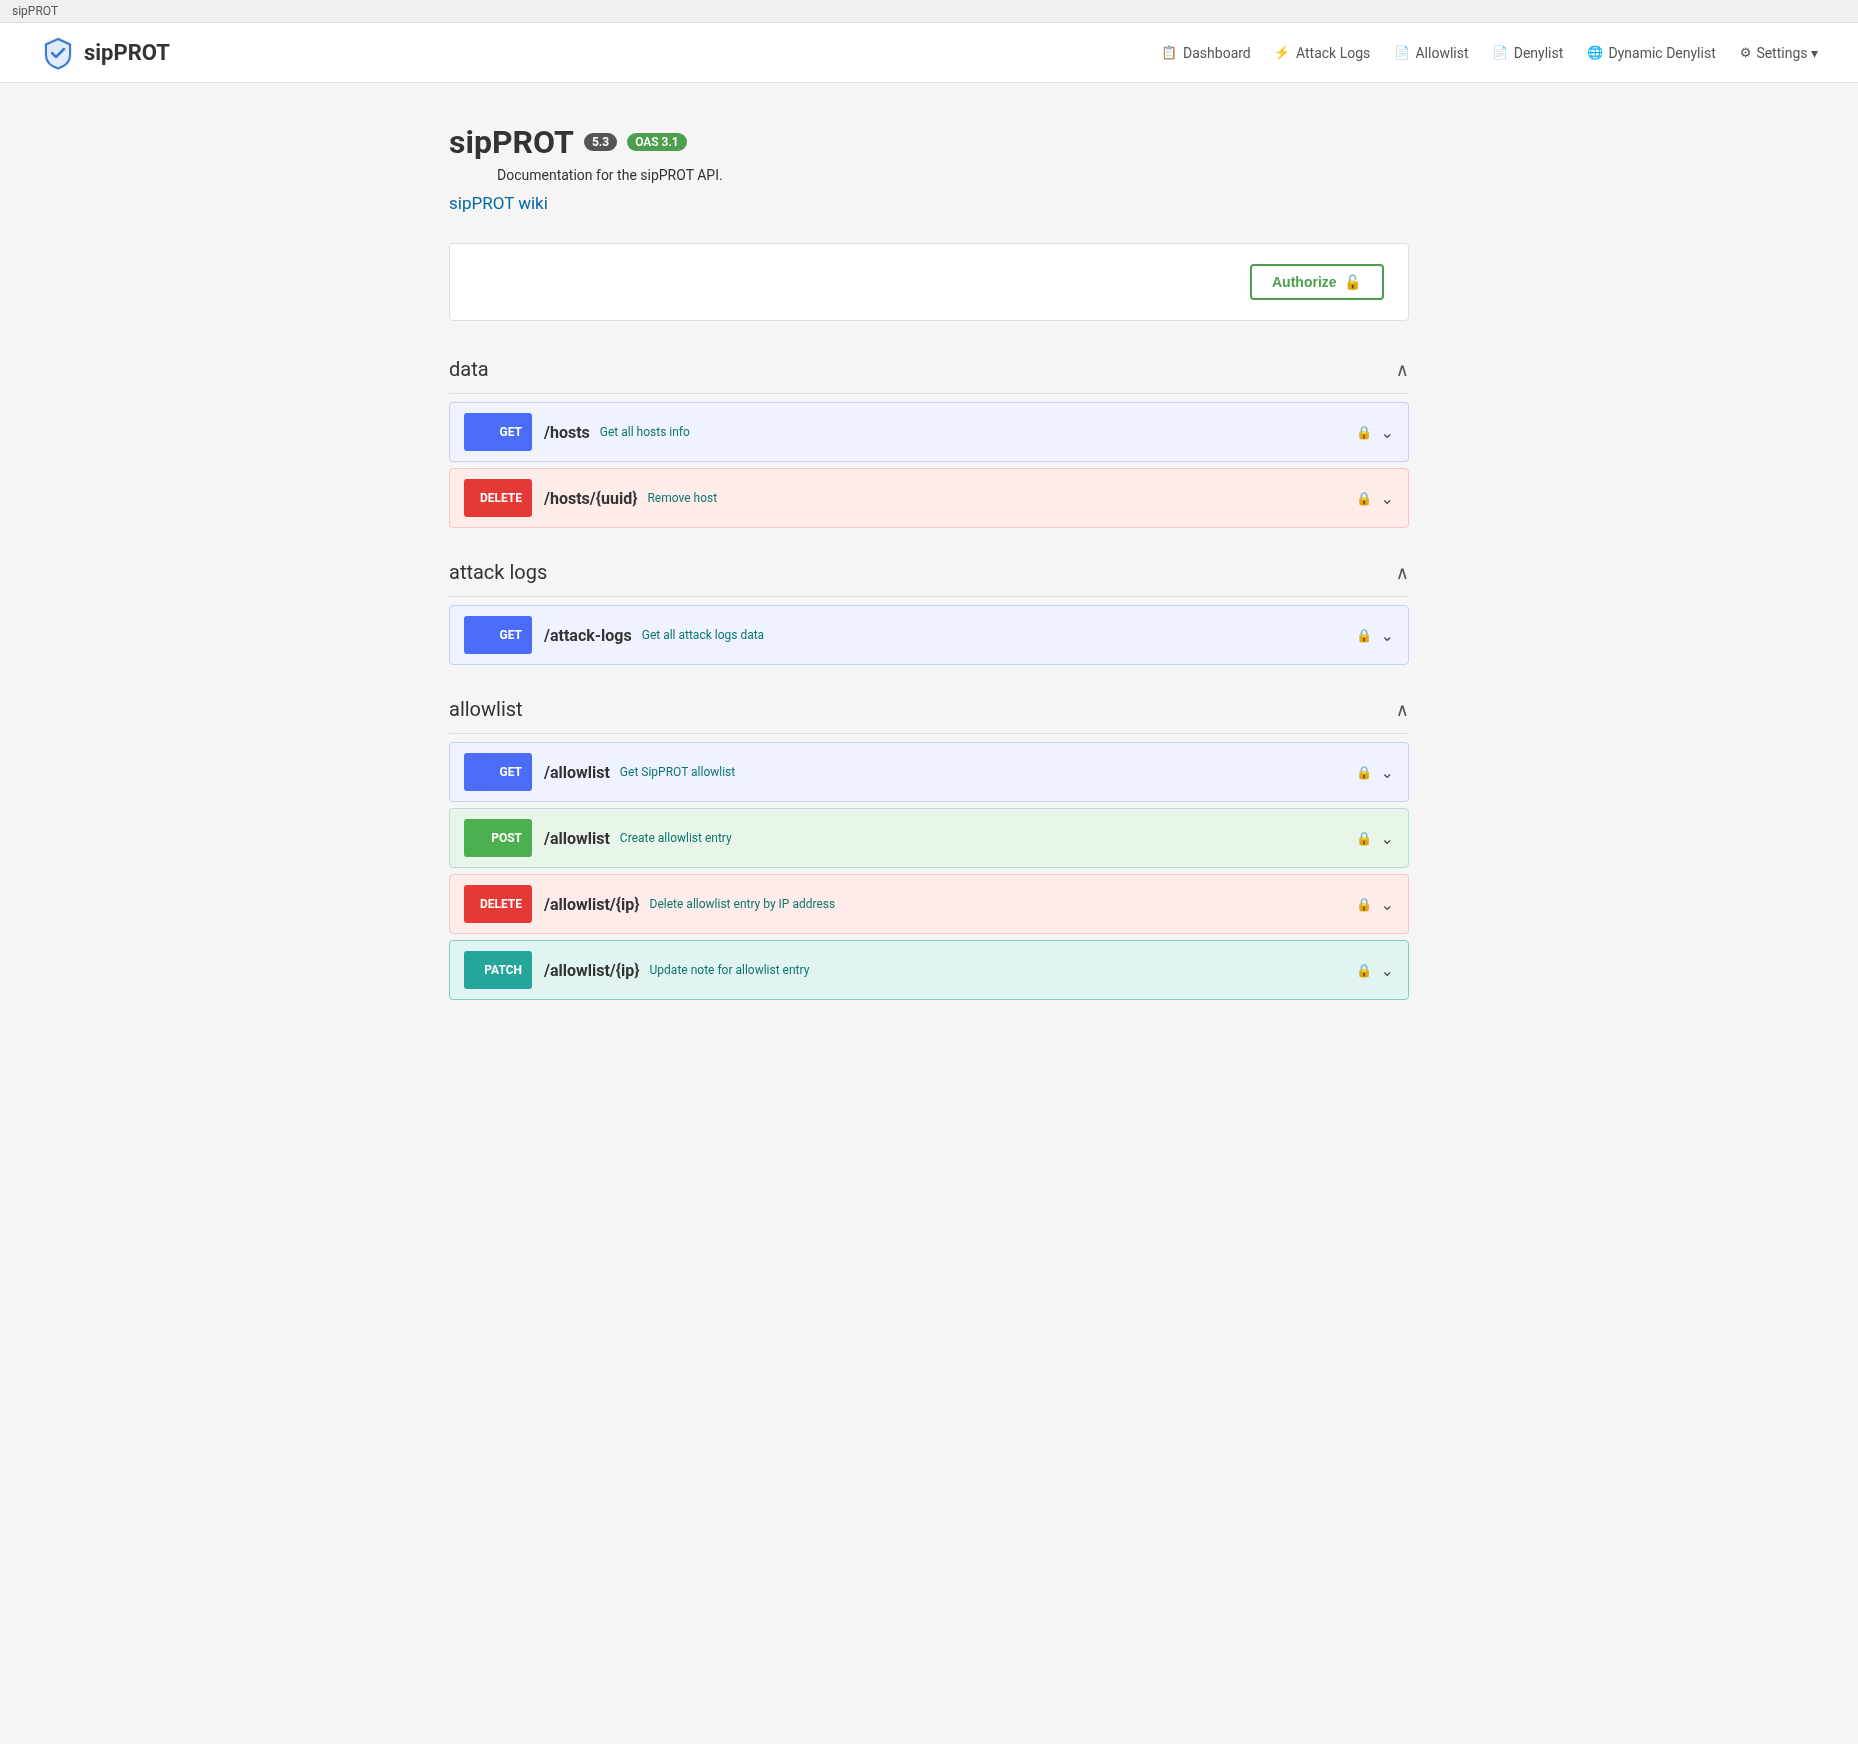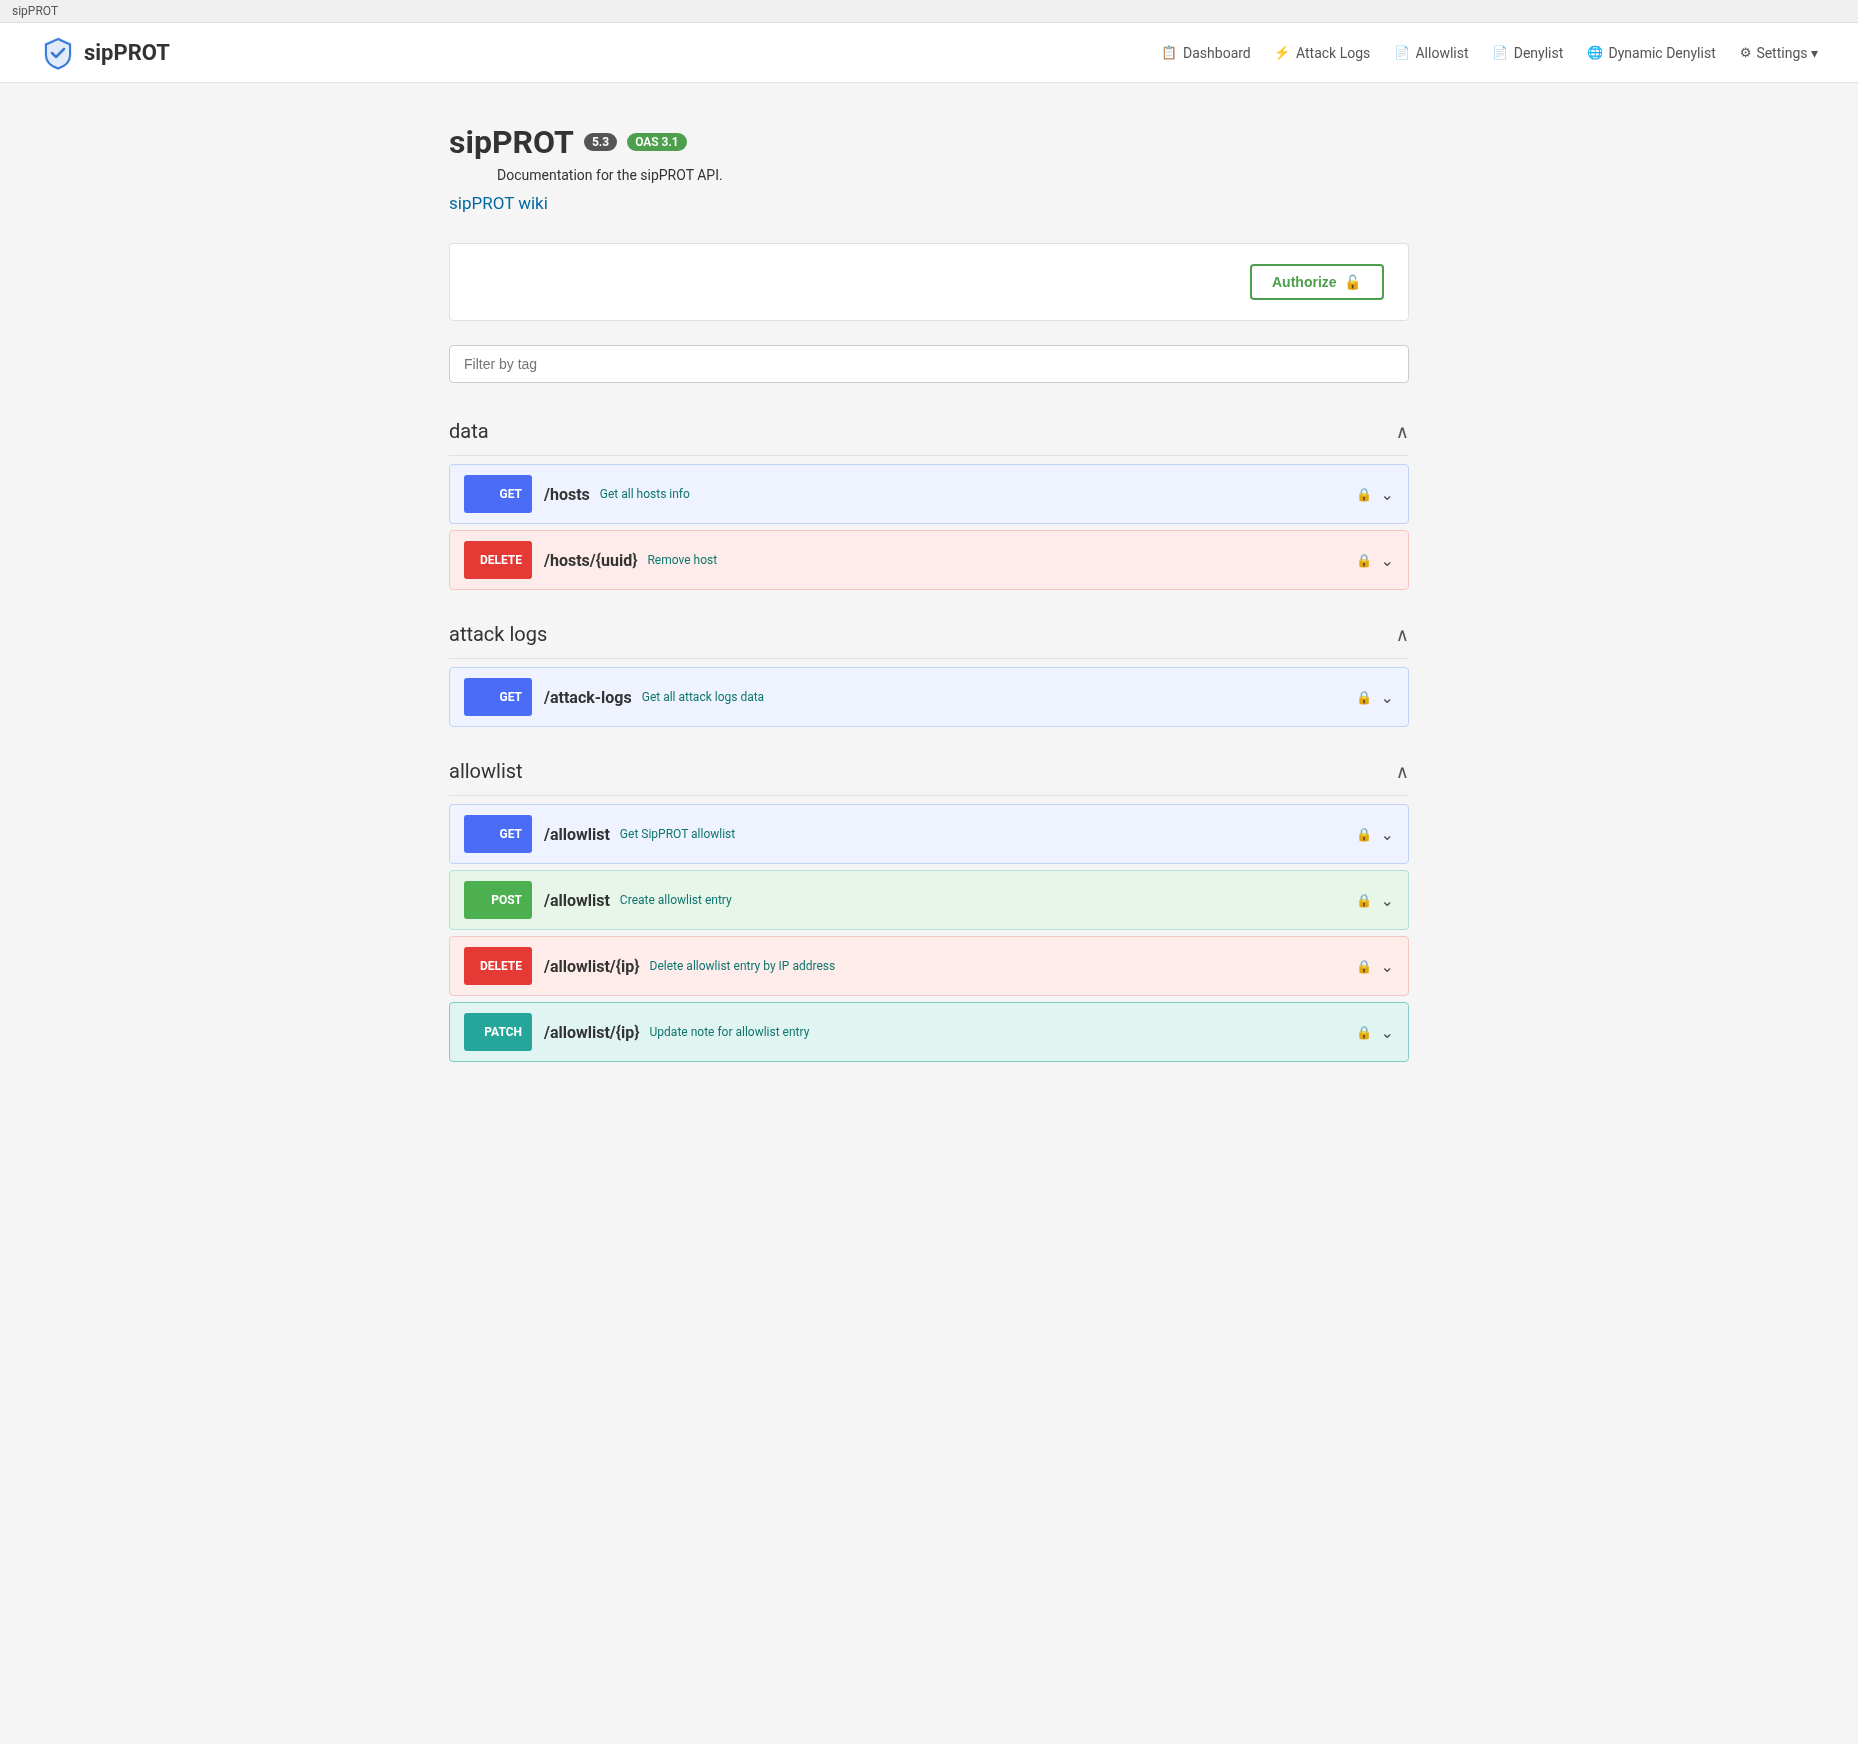--- a/index.html
+++ b/index.html
@@ -275,23 +275,20 @@
     <a class="api-wiki-link" href="#">sipPROT wiki</a>
   </div>
 
   <div class="authorize-section">
     <button class="authorize-btn">
       <span>Authorize</span>
       <span class="lock-icon-green">🔓</span>
     </button>
   </div>
 
-  <div class="filter-section">
-    <input class="filter-input" type="text" placeholder="Filter by tag" style="">
-  </div>
 
   <div class="api-section">
     <div class="section-header">
       <span class="section-title">data</span>
       <span class="chevron-up">∧</span>
     </div>
 
     <div class="endpoint-row endpoint-get">
       <span class="method-badge badge-get">GET</span>
       <span class="endpoint-path">/hosts</span>

